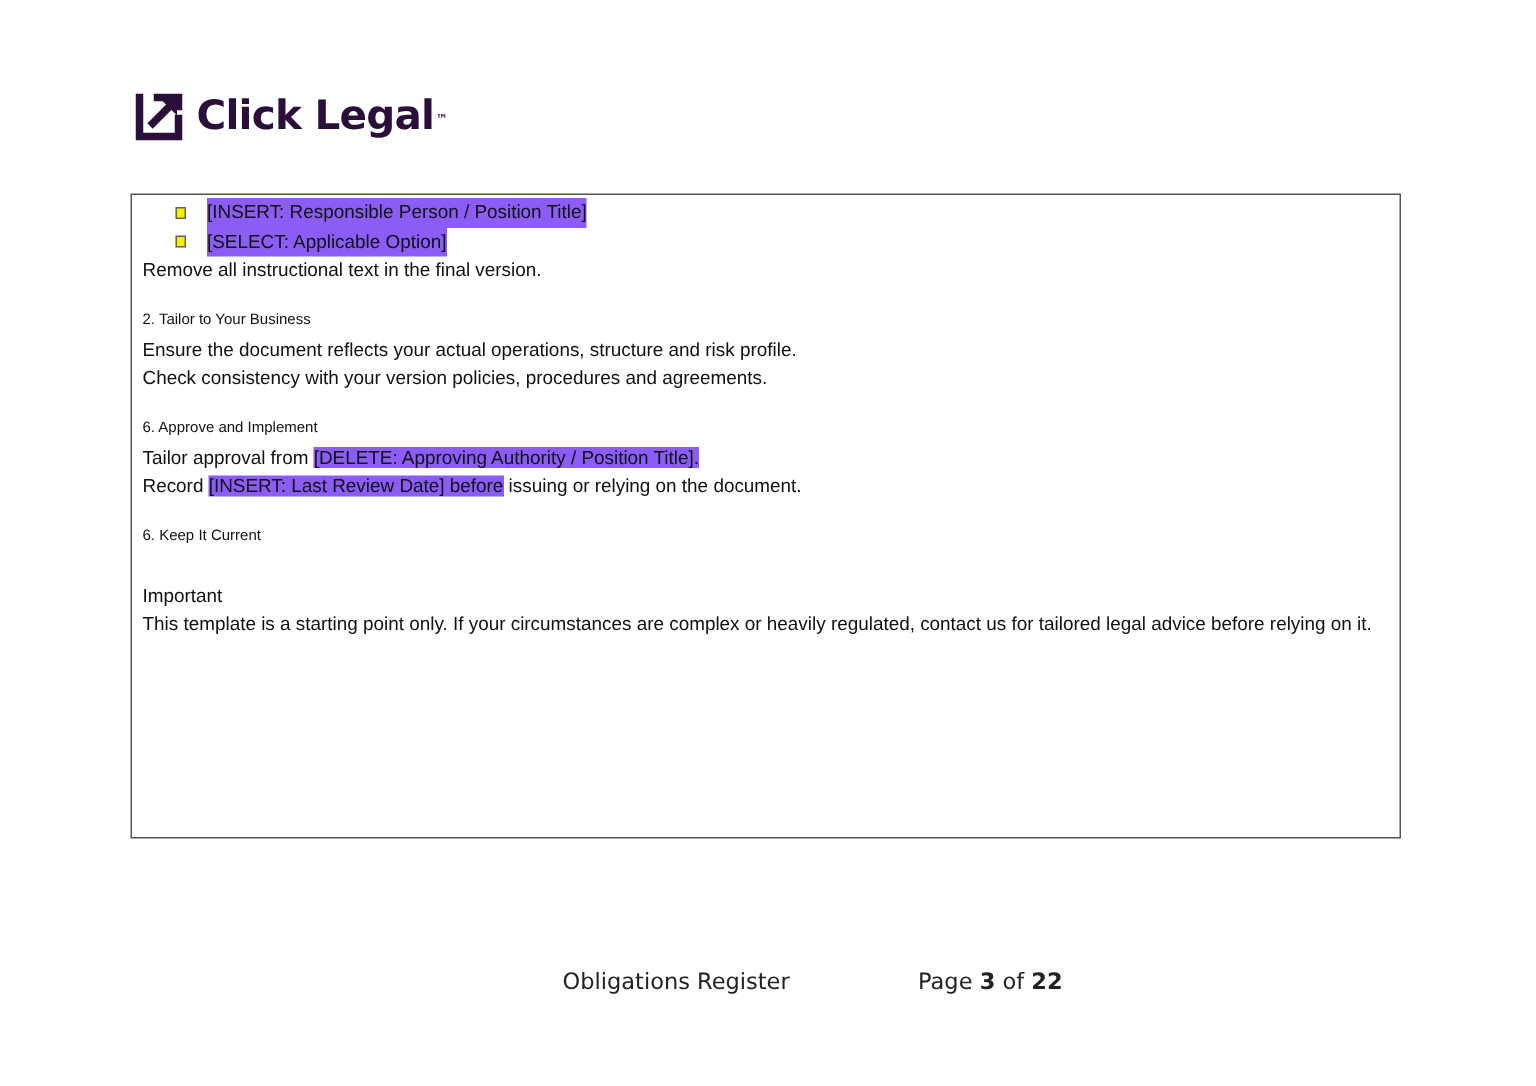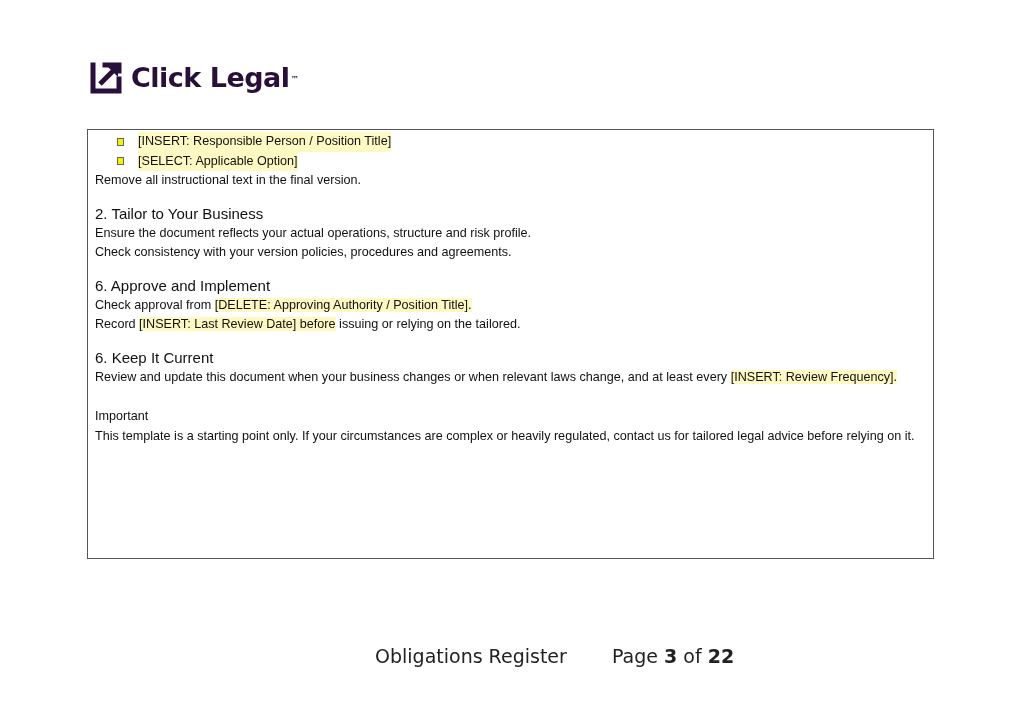--- a/index.html
+++ b/index.html
@@ -5,25 +5,25 @@
   html, body { margin: 0; padding: 0; background: #ffffff; }
   body { width: 1024px; height: 724px; position: relative; overflow: hidden; font-family: "Liberation Sans", sans-serif; color: #111; }
   .logo { position: absolute; left: 89px; top: 61px; display: flex; }
   .logo-mark { width: 34px; height: 34px; }
   .logo-text { margin-left: 8px; font-family: "DejaVu Sans", sans-serif; font-weight: bold; font-size: 27px; color: #2a0f3a; letter-spacing: -0.5px; line-height: 34px; }
   .logo-tm { font-size: 8px; vertical-align: top; position: relative; top: 2px; margin-left: 1px; }
   .box { position: absolute; left: 87px; top: 129px; width: 847px; height: 430px; border: 1px solid #555; box-sizing: border-box; }
   .content { position: absolute; left: 7px; top: 2px; right: 6px; font-family: "Liberation Sans", sans-serif; font-size: 12.6px; line-height: 19.5px; color: #111; }
   .bullet-line { padding-left: 22px; display: flex; align-items: center; }
   .bullet-glyph { display: inline-block; width: 7px; height: 8px; border: 1px solid #666; background: #f5f200; margin-right: 14px; box-sizing: border-box; }
-  .hl { background: #fef9c3; }
-  .heading { font-size: 15px; line-height: 20px; margin-top: 13px; color: #111; }
+  .hl { background: #8b5cf6; }
+  .heading { font-size: 10px; line-height: 20px; margin-top: 13px; color: #111; }
   .gap { height: 20px; }
   p { margin: 0; }
-  .footer { position: absolute; top: 645px; font-size: 19px; color: #222; font-family: "DejaVu Sans", sans-serif; }
+  .footer { position: absolute; top: 645px; font-size: 15px; color: #222; font-family: "DejaVu Sans", sans-serif; }
   .footer-title { left: 375px; }
   .footer-page { left: 612px; }
   .footer b { font-weight: bold; }
 </style>
 </head>
 <body>
 
 <div class="logo">
   <svg class="logo-mark" viewBox="0 0 34 34">
     <path d="M4 4 L4 30 L30 30 L30 18" fill="none" stroke="#2a0f3a" stroke-width="5" stroke-linecap="square"></path>
@@ -44,25 +44,24 @@
       <span class="bullet-glyph"></span>
       <span class="hl">[SELECT: Applicable Option]</span>
     </div>
     <p>Remove all instructional text in the final version.</p>
 
     <div class="heading">2. Tailor to Your Business</div>
     <p>Ensure the document reflects your actual operations, structure and risk profile.</p>
     <p>Check consistency with your version policies, procedures and agreements.</p>
 
     <div class="heading">6. Approve and Implement</div>
-    <p><span>Check approval from </span><span class="hl">[DELETE: Approving Authority / Position Title].</span></p>
-    <p><span>Record </span><span class="hl">[INSERT: Last Review Date] before</span><span> issuing or relying on the tailored.</span></p>
+    <p><span>Tailor approval from </span><span class="hl">[DELETE: Approving Authority / Position Title].</span></p>
+    <p><span>Record </span><span class="hl">[INSERT: Last Review Date] before</span><span> issuing or relying on the document.</span></p>
 
     <div class="heading">6. Keep It Current</div>
-    <p><span>Review and update this document when your business changes or when relevant laws change, and at least every </span><span class="hl">[INSERT: Review Frequency].</span></p>
 
     <div class="gap"></div>
     <p>Important</p>
     <p>This template is a starting point only. If your circumstances are complex or heavily regulated, contact us for tailored legal advice before relying on it.</p>
   </div>
 </div>
 
 <div class="footer footer-title">Obligations Register</div>
 <div class="footer footer-page"><span>Page </span><b>3</b><span> of </span><b>22</b></div>
 

